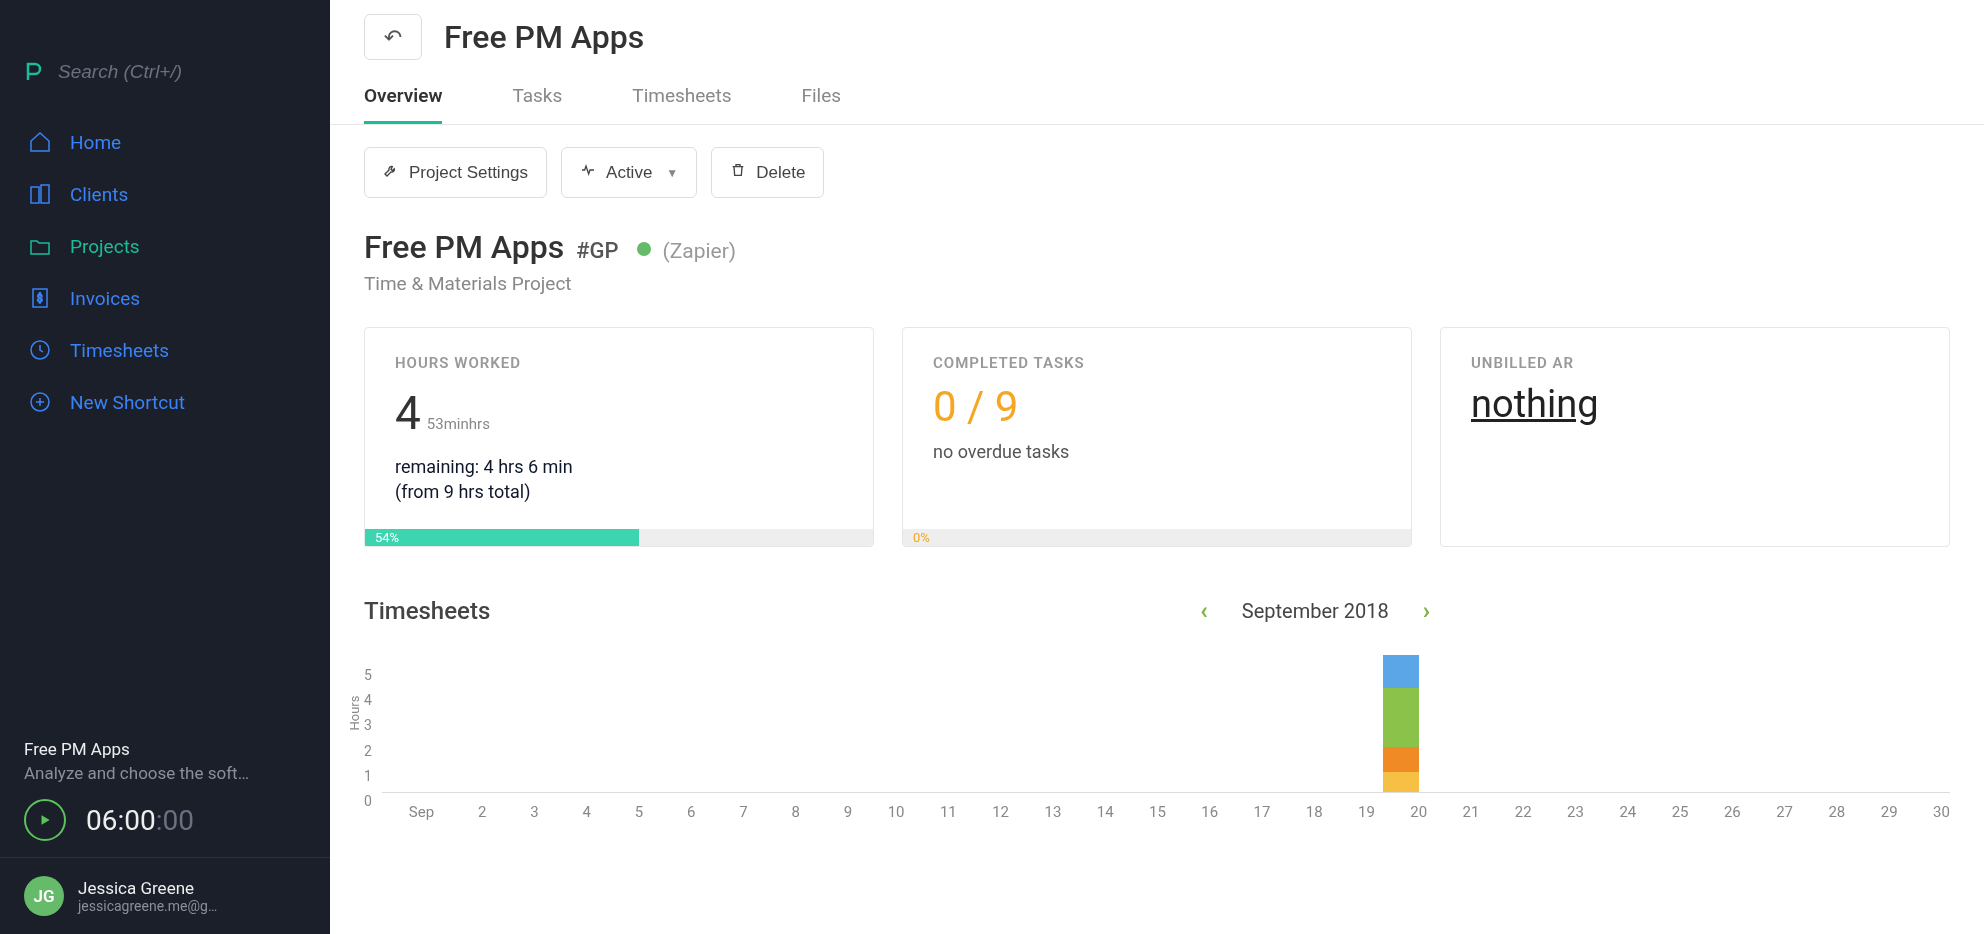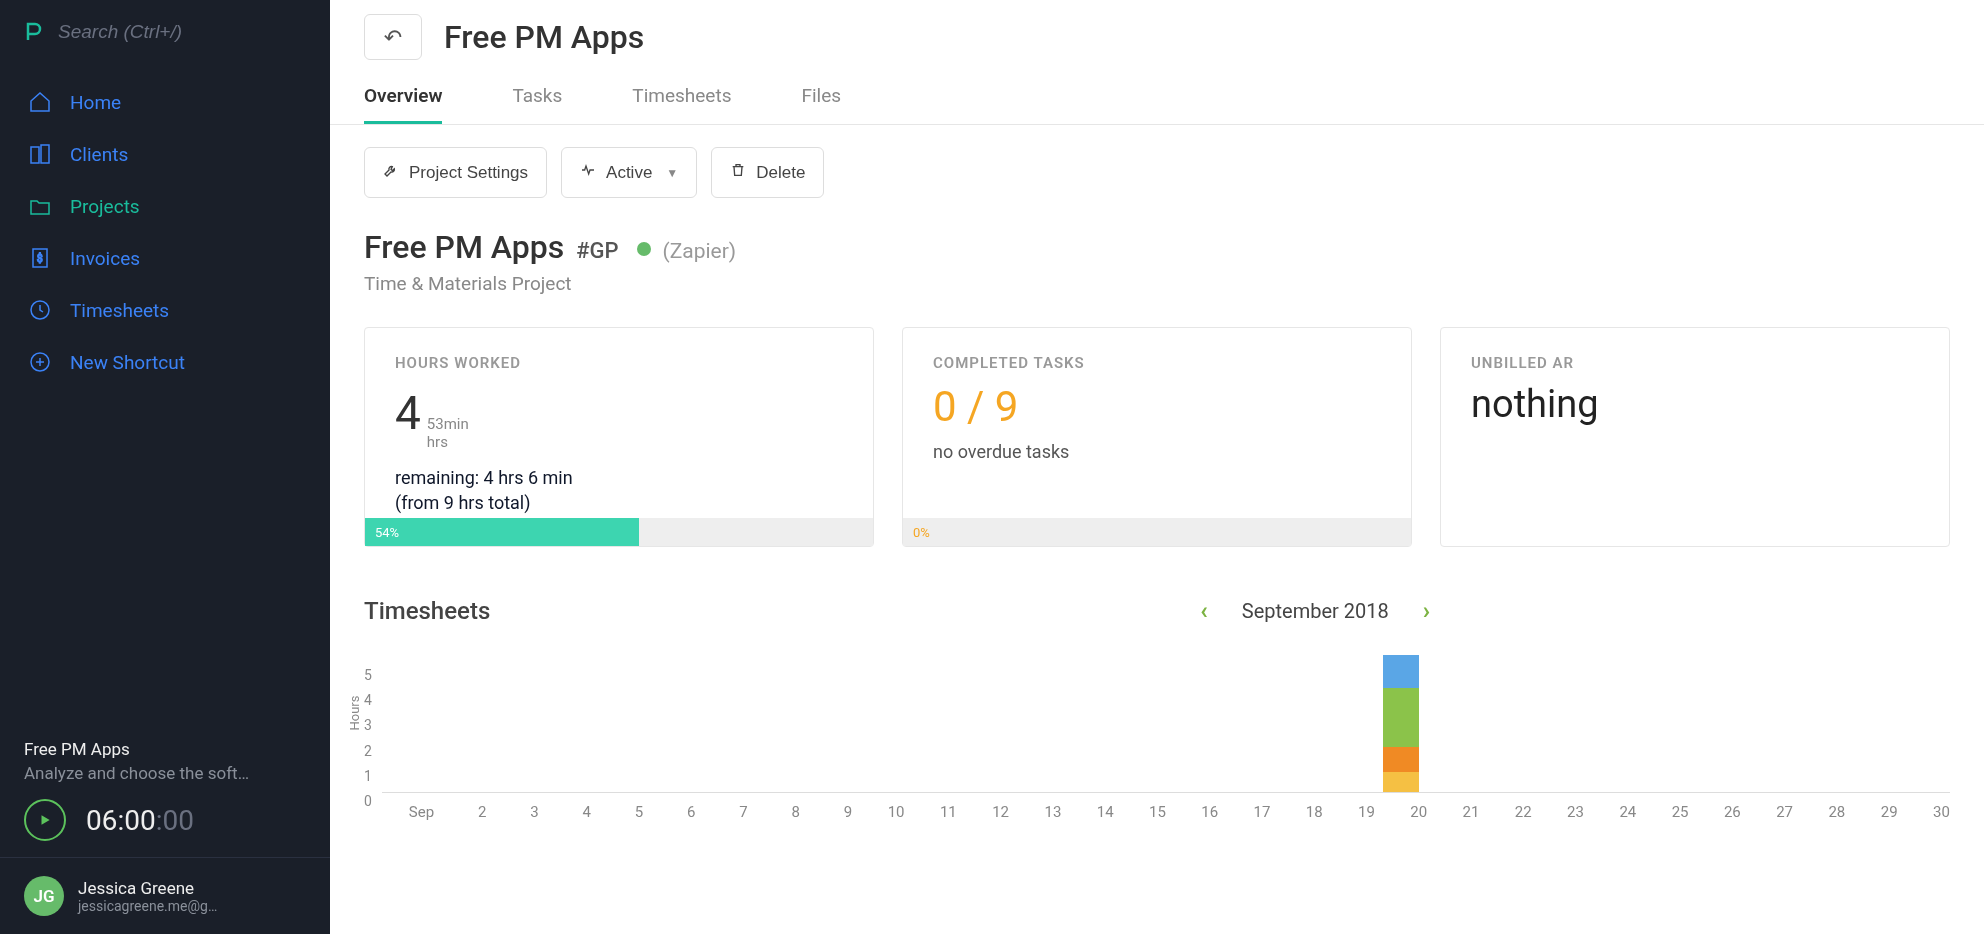--- a/index.html
+++ b/index.html
@@ -1,19 +1,19 @@
 <!DOCTYPE html>
 <html><head>
 <meta charset="utf-8">
 <style>
 * { margin: 0; padding: 0; box-sizing: border-box; }
 body { font-family: -apple-system, BlinkMacSystemFont, "Segoe UI", Roboto, sans-serif; background: #fff; color: #333; width: 1984px; height: 934px; overflow: hidden; }
 .app { display: flex; height: 934px; }
 .sidebar { width: 330px; background: #1a1f29; color: #8a909a; display: flex; flex-direction: column; }
-.sidebar-top { padding: 18px 20px; display: flex; align-items: center; gap: 14px; }
+.sidebar-top { padding: 18px 20px; display: flex; align-items: center; gap: 14px; margin-top: 40px; }
 .logo { width: 28px; height: 28px; display: flex; align-items: center; justify-content: center; }
 .logo svg { width: 24px; height: 24px; }
 .search-input { flex: 1; background: transparent; border: none; color: #8a909a; font-size: 19px; font-style: italic; outline: none; }
 .search-input::placeholder { color: #6a7080; }
 .search-icon { color: #8a909a; width: 22px; height: 22px; }
 .nav { padding-top: 12px; }
 .nav-item { display: flex; align-items: center; gap: 18px; padding: 14px 28px; font-size: 19px; color: #3b82f6; cursor: pointer; }
 .nav-item.active { color: #1abc9c; }
 .nav-icon { width: 24px; height: 24px; display: flex; align-items: center; justify-content: center; }
 .sidebar-spacer { flex: 1; }
@@ -43,27 +43,27 @@
 .proj-title { font-size: 32px; font-weight: 500; color: #333; }
 .proj-code { font-size: 22px; color: #555; font-weight: 500; }
 .status-dot { width: 14px; height: 14px; border-radius: 50%; background: #66bb6a; display: inline-block; margin-left: 6px; position: relative; top: -2px; }
 .proj-client { font-size: 21px; color: #999; }
 .proj-type { font-size: 19px; color: #888; margin-top: 6px; }
 .cards { display: flex; gap: 28px; padding: 32px 34px 0; }
 .card { flex: 1; border: 1px solid #e6e6e6; border-radius: 4px; padding: 26px 30px 0; position: relative; min-height: 220px; display: flex; flex-direction: column; }
 .card-label { font-size: 15px; font-weight: 600; letter-spacing: 1px; color: #999; text-transform: uppercase; }
 .hours-big { display: flex; align-items: baseline; gap: 6px; margin-top: 14px; }
 .hours-num { font-size: 46px; color: #333; }
-.hours-sub { display: flex; flex-direction: column; font-size: 15px; color: #888; line-height: 1.2; }
+.hours-sub { display: flex; font-size: 15px; color: #888; line-height: 1.2; }
 .hours-rem { font-size: 18px; color: #0f172a; margin-top: 14px; line-height: 1.4; }
-.progress { margin-top: auto; margin-left: -30px; margin-right: -30px; height: 28px; background: #eee; position: relative; }
+.progress { margin-top: auto; margin-left: -30px; margin-right: -30px; height: 17px; background: #eee; position: relative; }
 .progress-fill { height: 100%; display: flex; align-items: center; padding-left: 10px; font-size: 13px; color: #fff; }
 .tasks-big { font-size: 42px; color: #f5a623; margin-top: 10px; }
 .tasks-sub { font-size: 18px; color: #555; margin-top: 10px; }
-.unbilled-val { font-size: 38px; color: #222; margin-top: 10px; }
+.unbilled-val { font-size: 38px; color: #222; margin-top: 10px; text-decoration: underline; }
 .timesheets-section { padding: 50px 34px 0; }
 .ts-header { display: flex; align-items: center; }
 .ts-title { font-size: 24px; font-weight: 500; color: #444; }
 .ts-nav { display: flex; align-items: center; gap: 34px; margin-left: auto; margin-right: 520px; }
 .ts-arrow { color: #7cb342; font-size: 24px; cursor: pointer; font-weight: bold; }
 .ts-month { font-size: 20px; color: #444; }
 .chart-wrap { display: flex; margin-top: 28px; }
 .y-axis { display: flex; flex-direction: column; align-items: flex-end; padding-right: 10px; }
 .y-label { font-size: 13px; color: #888; transform: rotate(-90deg); transform-origin: center; position: relative; left: -18px; top: 70px; width: 0; white-space: nowrap; }
 .y-ticks { display: flex; flex-direction: column; justify-content: space-between; height: 140px; }

